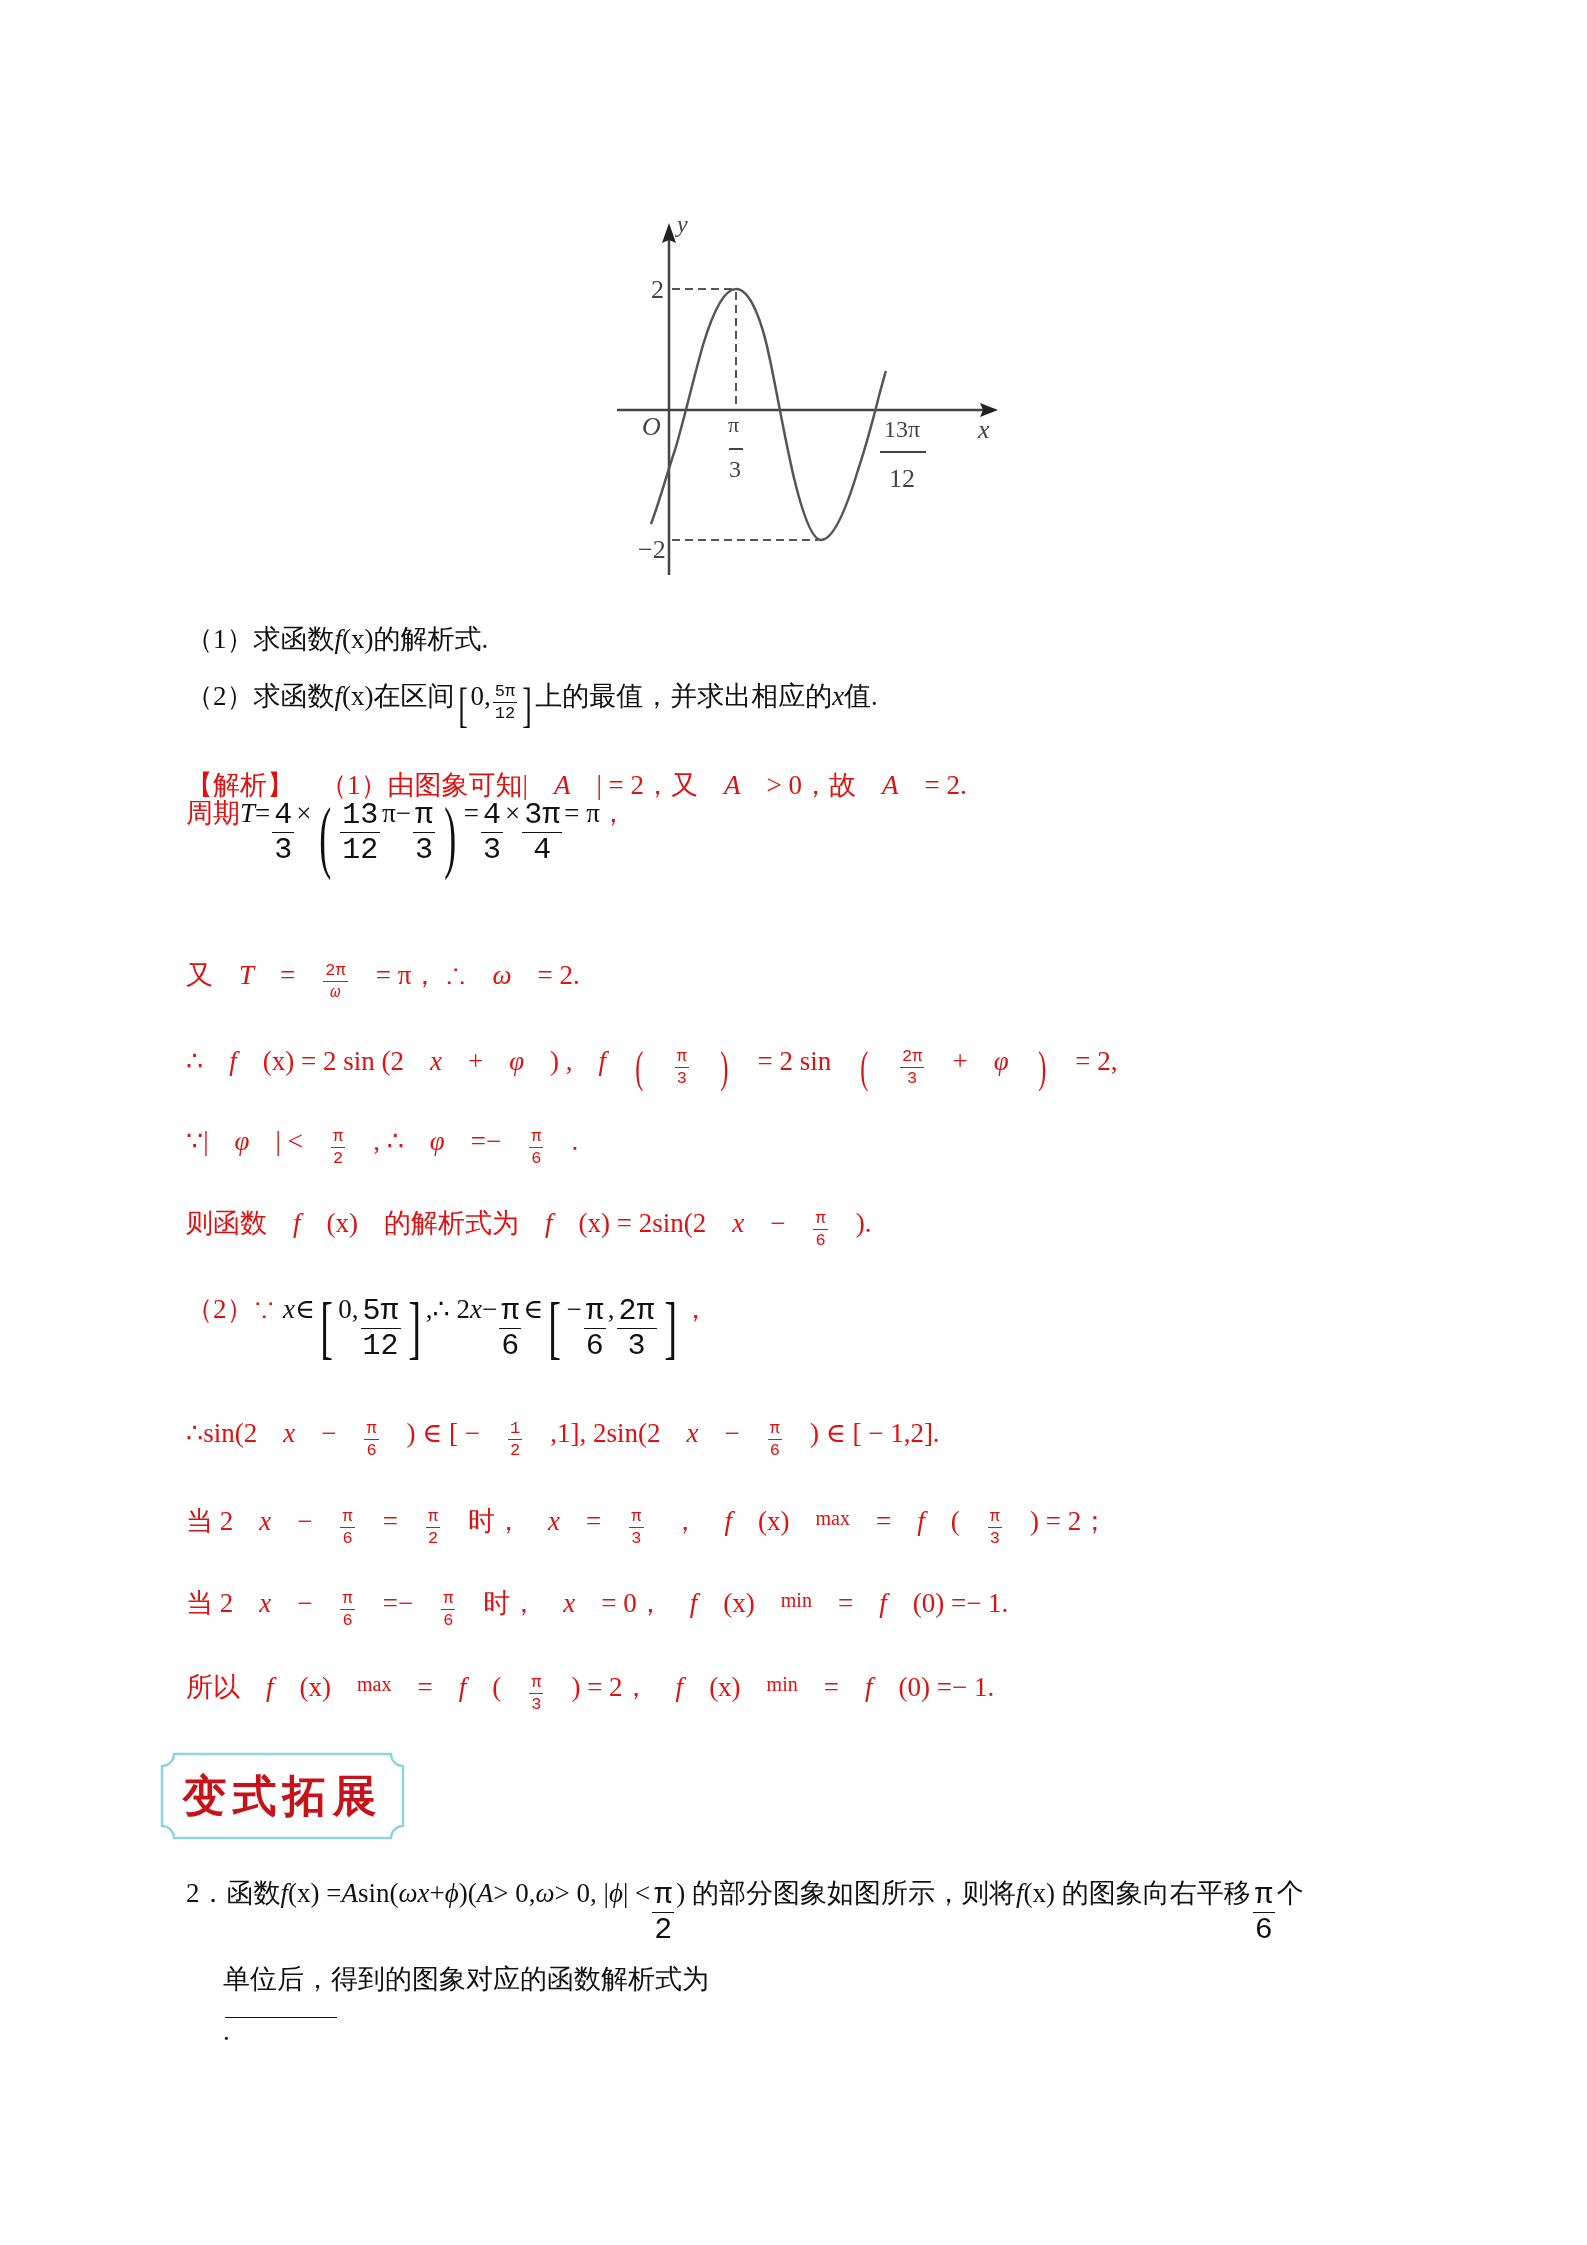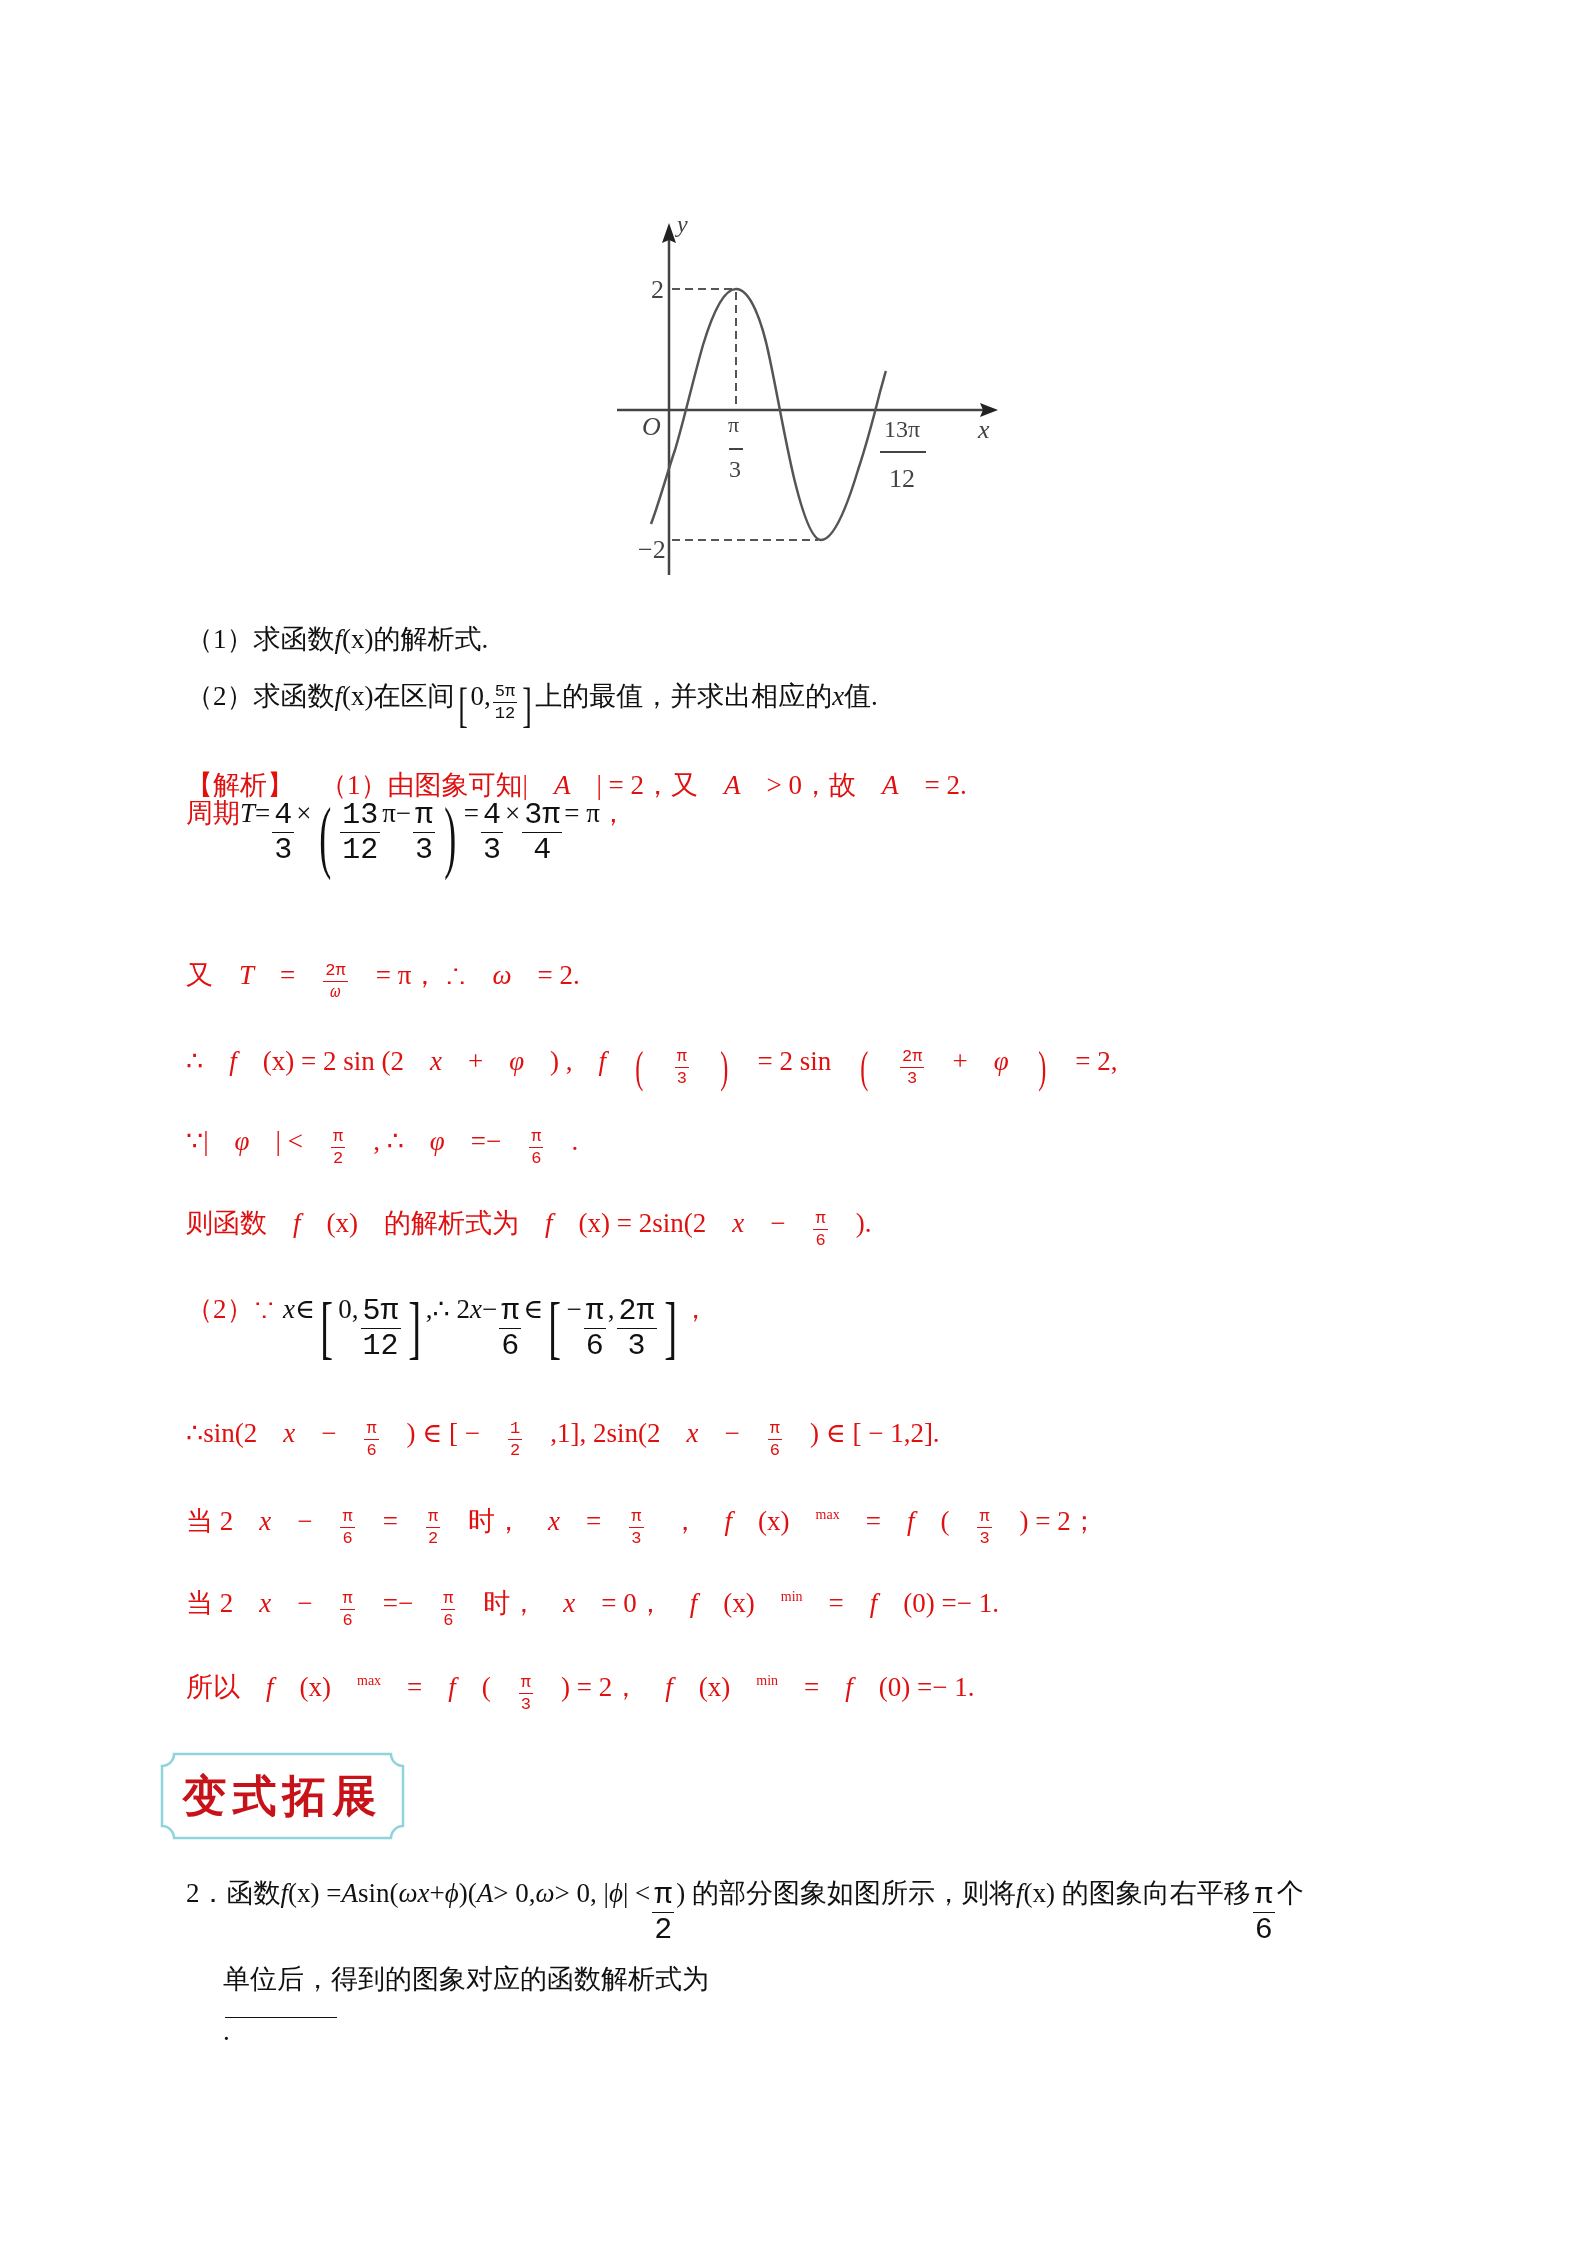--- a/index.html
+++ b/index.html
@@ -11,21 +11,21 @@
   .mi { font-style: italic; }
   .frac { display: inline-flex; flex-direction: column; align-items: center; vertical-align: middle; margin: 0 2px; }
   .frac .num, .frac .den { display: block; text-align: center; padding: 0 2px; font-family: Liberation Mono, monospace; }
   .frac .bar { display: block; width: 100%; height: 0; border-top: 1.5px solid currentColor; margin: 2px 0; }
   .frac.small { font-size: 17px; }
   .frac.big { font-size: 30px; }
   .bracket { font-size: 70px; line-height: 0.9; font-weight: 200; transform: scaleX(0.55); display: inline-block; }
   .bracket-s { font-size: 48px; line-height: 0.9; transform: scaleX(0.6); display: inline-block; }
   .paren-b { font-size: 80px; line-height: 0.9; font-weight: 100; transform: scaleX(0.45); display: inline-block; }
   .paren-m { font-size: 44px; line-height: 0.9; transform: scaleX(0.55); display: inline-block; }
-  .sub { font-size: 14px; vertical-align: -8px; }
+  .sub { font-size: 20px; vertical-align: -8px; }
   .sp { display: inline-block; width: 8px; }
   .graph { position: absolute; left: 600px; top: 200px; width: 420px; height: 380px; }
   .tag-box { position: absolute; left: 160px; top: 1752px; width: 245px; height: 105px; }
   .tag-text { position: absolute; left: 0; top: 0; width: 245px; height: 88px; display: flex; align-items: center; justify-content: center;
               font-family: "DejaVu Serif", serif; font-weight: bold; font-size: 44px; color: #c8121a; letter-spacing: 6px; }
   .blank { display: inline-block; width: 112px; border-bottom: 1.5px solid #111; height: 24px; margin-left: 2px; }
 </style>
 </head>
 <body>
 

